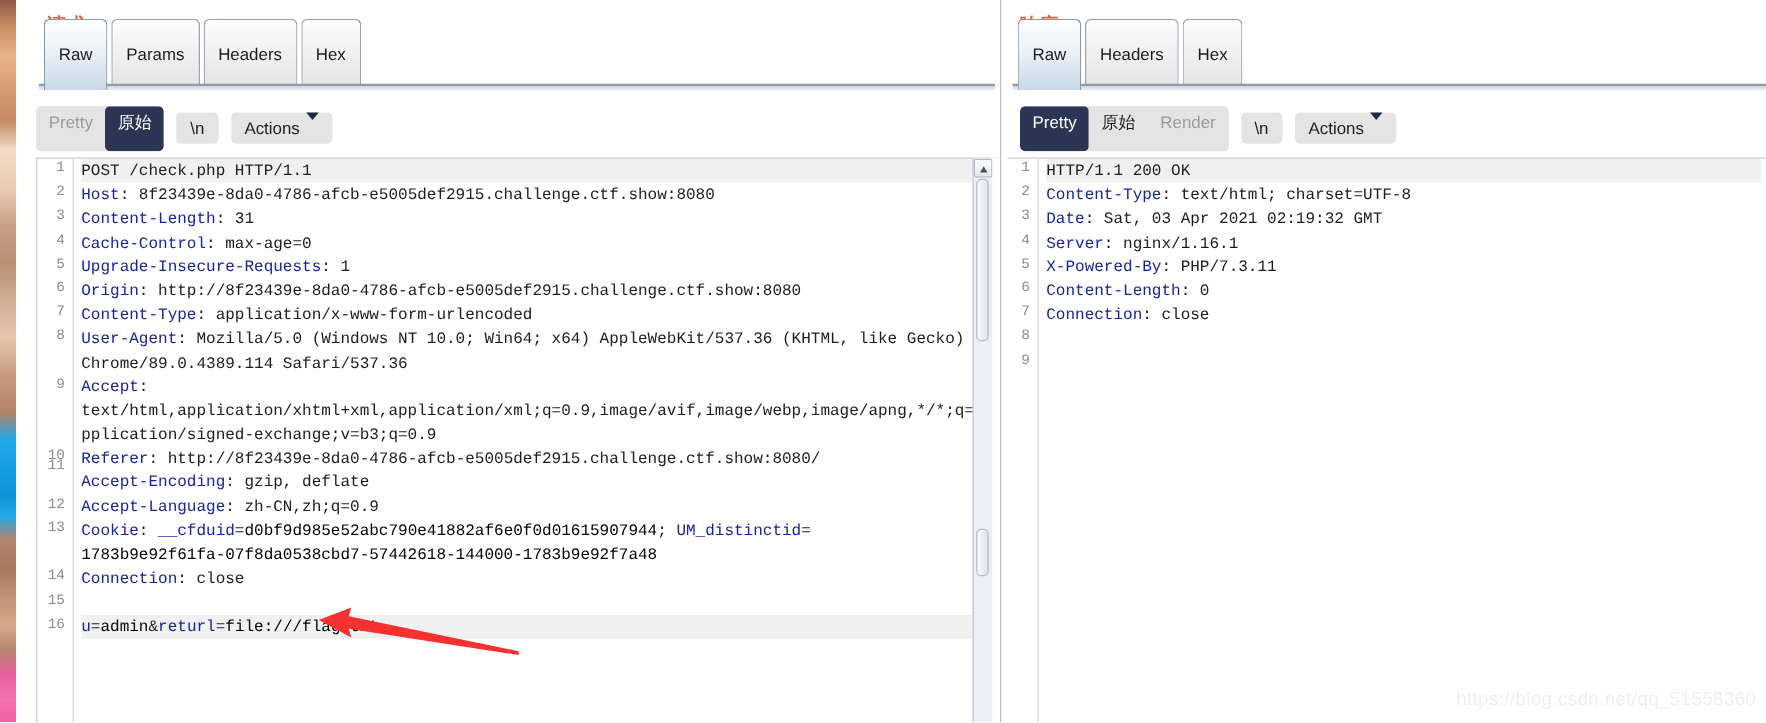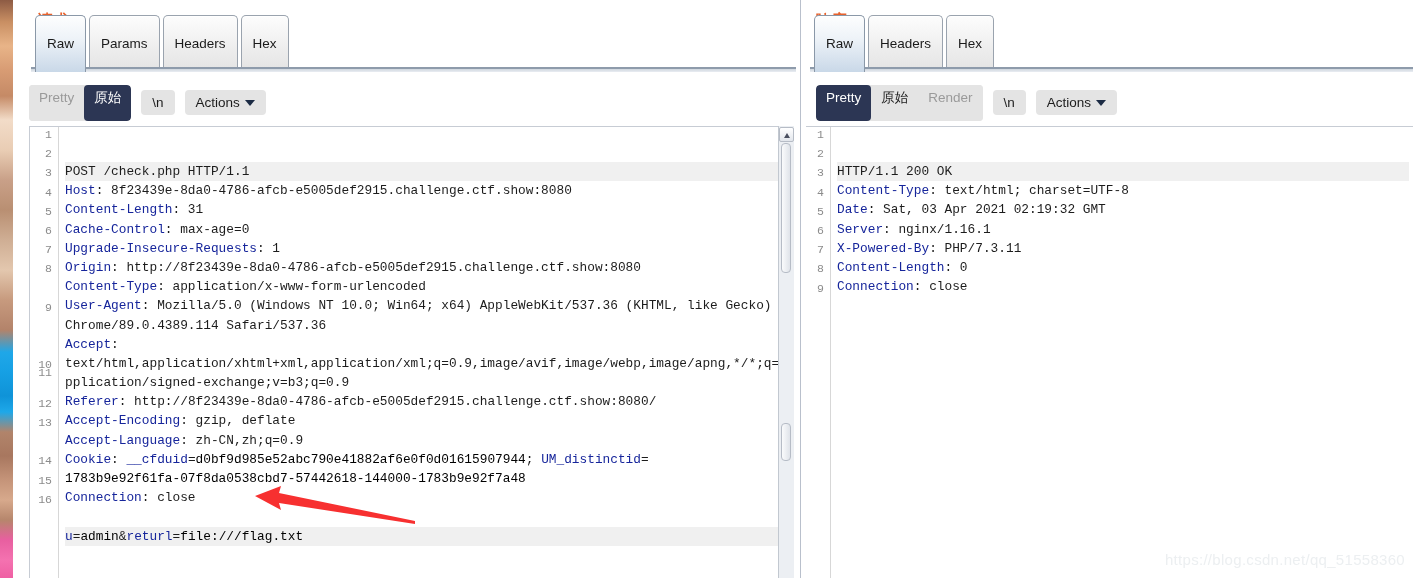--- a/index.html
+++ b/index.html
@@ -72,21 +72,21 @@
   .seg{
     height:36px;line-height:25px;padding:0 10px;font-size:13.5px;
     color:#9a9a9a;background:#e4e4e4;white-space:nowrap;
   }
   .seg.on{background:#2c3654;color:#ffffff;border-radius:4px;}
   .seg.enabled{color:#1c1c1c;}
   .btn-box{
     height:25px;line-height:25px;padding:0 11px;font-size:13.5px;color:#1c1c1c;
     background:#e4e4e4;border-radius:4px;margin-right:10px;white-space:nowrap;
   }
-  .btn-actions{display:flex;align-items:center;gap:5px;}
+  .btn-actions{display:flex;gap:5px;}
   .caret{width:0;height:0;border-left:5px solid transparent;border-right:5px solid transparent;border-top:6px solid #1c2b44;}
 
   
   .editor{
     position:absolute;top:126px;left:0;right:0;bottom:0;
     background:#ffffff;border-top:1px solid #c7ccd4;
     overflow:hidden;
   }
   .panel-req .editor{left:16px;right:0px;border-left:1px solid #c7ccd4;}
   .panel-res .editor{left:0px;right:0;}
@@ -100,21 +100,20 @@
     font-size:11.5px;color:#8b8b8b;text-align:right;
   }
   .gutter-sep{position:absolute;top:0;bottom:0;width:1px;background:#d7d7d7;}
   .panel-req .gutter-sep{left:28px;}
   .panel-res .gutter-sep{left:24px;}
 
   .code{
     position:absolute;top:0;bottom:0;overflow:hidden;
     font-family:"Liberation Mono",monospace;font-size:12.8px;
     white-space:pre;
-    margin-top:35px;
   }
   .panel-req .code{left:35px;right:16px;}
   .panel-res .code{left:31px;right:4px;}
   .crow{height:19.2px;line-height:19.2px;}
   .crow.hl{background:#f0f0f0;}
   .k{color:#16259b;}
   .v{color:#1c1c1c;}
   .red{color:#000000;}
 
   

